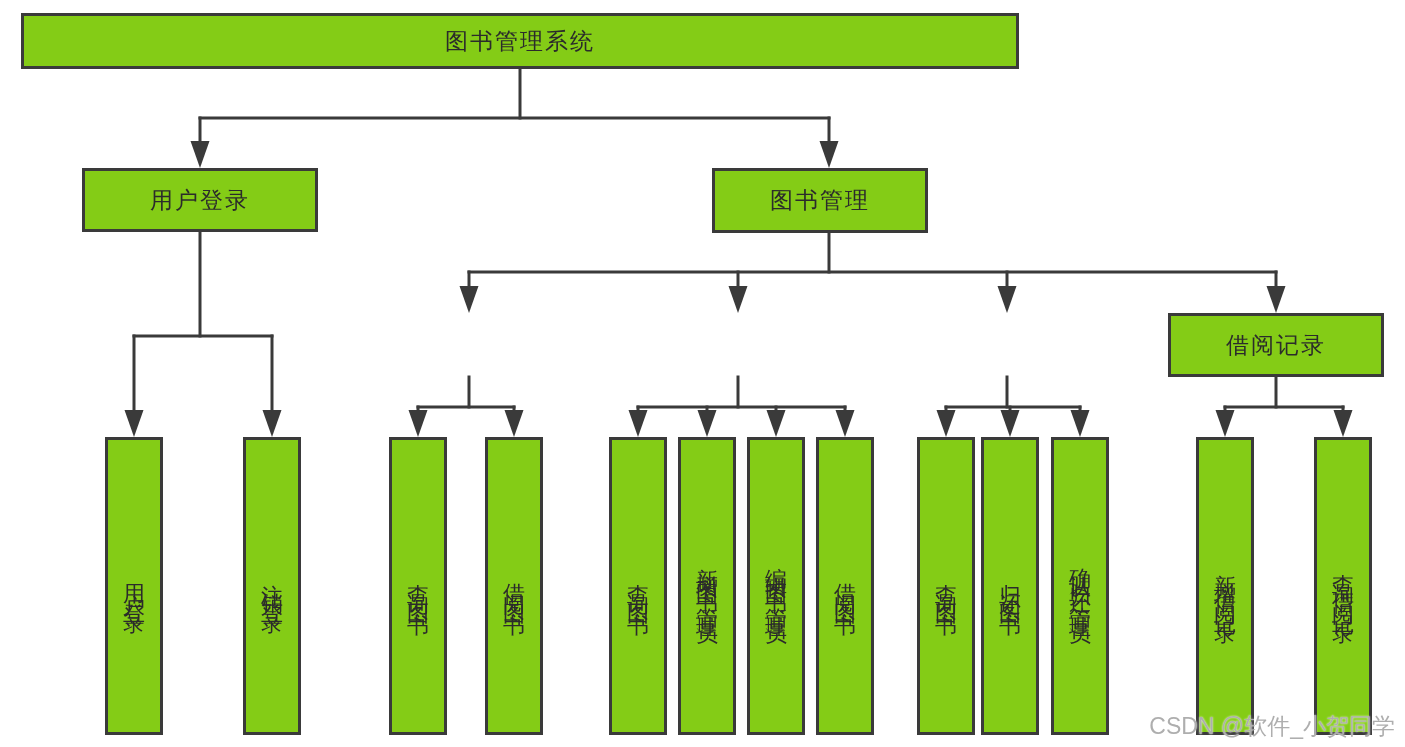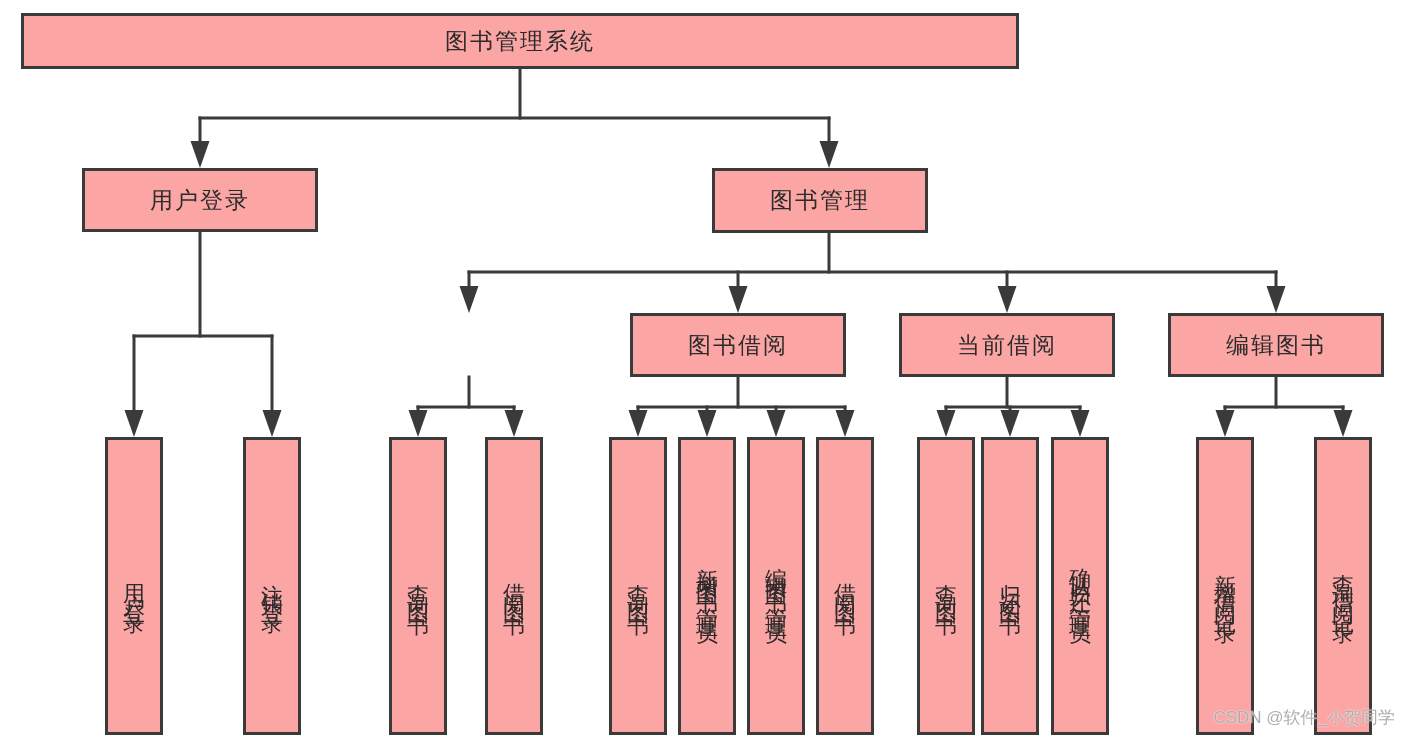--- a/index.html
+++ b/index.html
@@ -7,21 +7,21 @@
     position:relative;
     width:1405px;height:747px;
     background:#ffffff;
     font-family:"Liberation Sans","DejaVu Sans",sans-serif;
     overflow:hidden;
   }
   svg.connectors{position:absolute;left:0;top:0;z-index:1;}
   .box{
     position:absolute;
     z-index:2;
-    background:#fca5a5;
+    background:#84cc16;
     border:3px solid #3a3a3a;
     box-sizing:border-box;
     display:flex;
     align-items:center;
     justify-content:center;
     color:#2b2b2b;
   }
   .h-label{
     font-size:23px;
     letter-spacing:2px;
@@ -33,23 +33,23 @@
     font-size:22px;
     line-height:1;
     letter-spacing:10px;
   }
   .v-label.long{
     letter-spacing:8px;
   }
   .watermark{
     position:absolute;
     right:10px;
-    bottom:18px;
+    bottom:5px;
     z-index:5;
-    font-size:17px;
+    font-size:23px;
     color:#aeaeae;
     text-shadow:0 0 2px #ffffff;
     white-space:nowrap;
   }
 </style>
 </head>
 <body>
 
 <div class="canvas">
 
@@ -123,28 +123,22 @@
     <span class="h-label">图书管理系统</span>
   </div>
 
   <div class="box" style="left:82px;top:168px;width:236px;height:64px">
     <span class="h-label">用户登录</span>
   </div>
   <div class="box" style="left:712px;top:168px;width:216px;height:65px">
     <span class="h-label">图书管理</span>
   </div>
 
-  <div class="box" style="left:630px;top:313px;width:216px;height:64px">
-    <span class="h-label">图书借阅</span>
-  </div>
-  <div class="box" style="left:899px;top:313px;width:216px;height:64px">
-    <span class="h-label">当前借阅</span>
-  </div>
   <div class="box" style="left:1168px;top:313px;width:216px;height:64px">
-    <span class="h-label">编辑图书</span>
+    <span class="h-label">借阅记录</span>
   </div>
 
   <div class="box" style="left:105px;top:437px;width:58px;height:298px">
     <span class="v-label">用户登录</span>
   </div>
   <div class="box" style="left:243px;top:437px;width:58px;height:298px">
     <span class="v-label">注销登录</span>
   </div>
 
   <div class="box" style="left:389px;top:437px;width:58px;height:298px">

